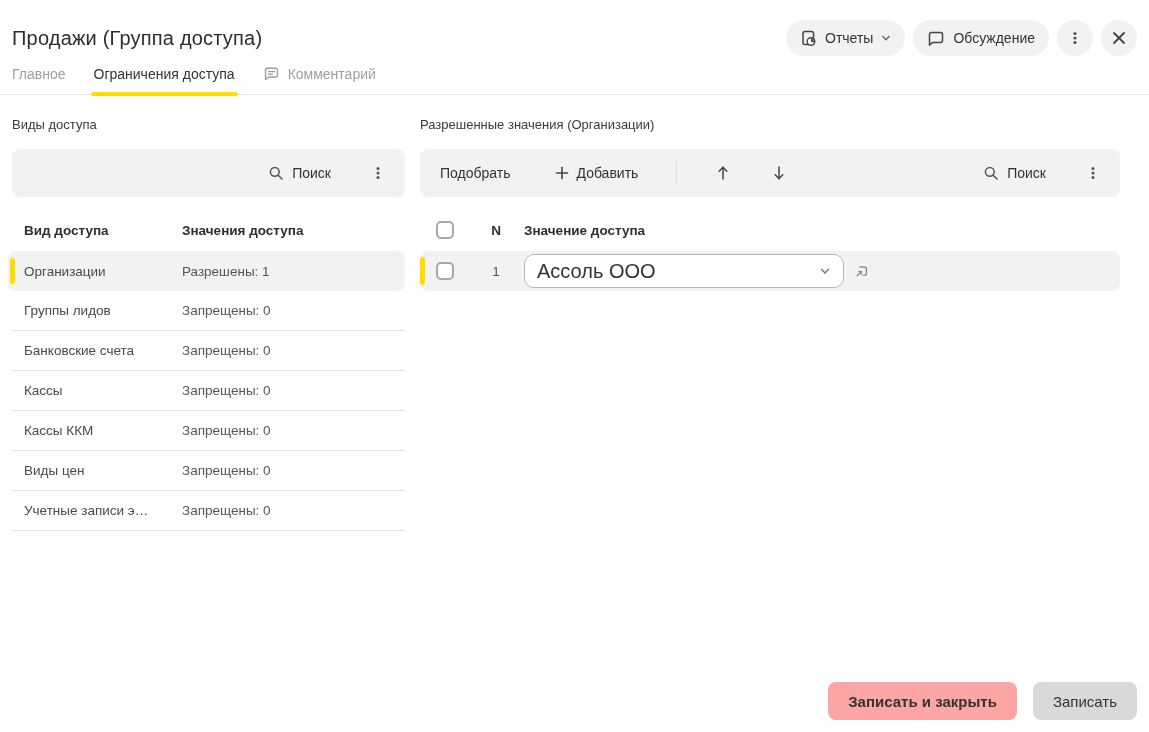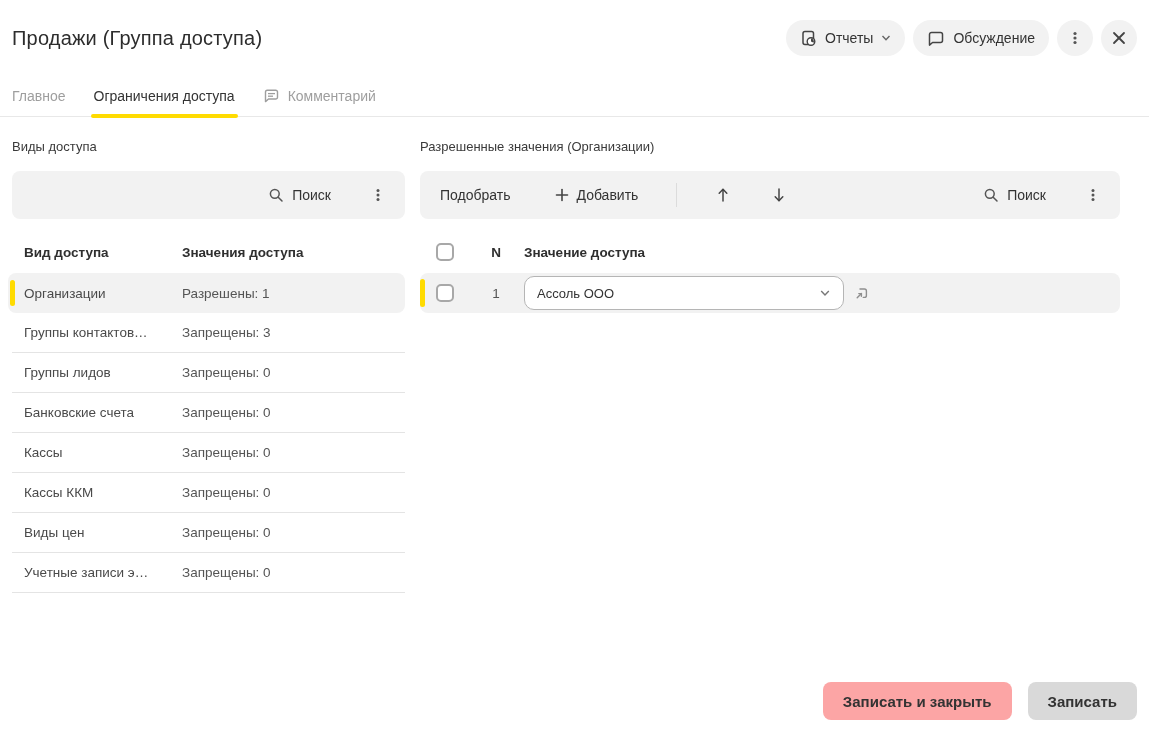--- a/index.html
+++ b/index.html
@@ -22,21 +22,21 @@
     height:36px; padding:0 14px; border-radius:18px;
     background:#F2F2F2; font-size:14px; color:#333;
   }
   .round-btn {
     width:36px; height:36px; border-radius:50%;
     background:#F2F2F2; display:flex; align-items:center; justify-content:center;
   }
   .icon { display:inline-flex; align-items:center; justify-content:center; }
 
   
-  .tabbar { display:flex; align-items:flex-end; gap:28px; margin-top:32px; padding:0 12px; border-bottom:1px solid #E8E8E8; }
+  .tabbar { display:flex; align-items:flex-end; gap:28px; margin-top:10px; padding:0 12px; border-bottom:1px solid #E8E8E8; }
   .tab { position:relative; padding-bottom:12px; font-size:14px; color:#9E9E9E; display:flex; align-items:center; gap:8px; }
   .tab.active { color:#333; }
   .tab.active::after {
     content:""; position:absolute; left:-3px; right:-3px; bottom:-2px;
     height:4px; border-radius:2px; background:#FFDB00;
   }
 
   
   .content { display:flex; gap:15px; padding:0 12px; }
   .panel-left  { width:393px; flex:none; }
@@ -75,30 +75,30 @@
   .r-header { margin-top:12px; height:42px; font-weight:700; color:#2f2f2f; }
   .r-row { height:40px; background:#F2F2F2; border-radius:8px; position:relative; color:#555; }
   .r-row .row-marker { left:0; top:6px; bottom:6px; }
   .checkbox {
     width:18px; height:18px; border:2px solid #A8A8A8; border-radius:5px; background:#fff; flex:none;
   }
   .num-cell { width:56px; margin-left:14px; text-align:center; flex:none; }
   .combobox {
     display:flex; align-items:center; width:320px; height:34px;
     background:#fff; border:1px solid #B5B5B5; border-radius:10px;
-    padding:0 12px; font-size:13px; color:#333;
+    padding:0 12px; font-size:20px; color:#333;
   }
   .combobox .cb-value { flex:1; }
   .open-btn { margin-left:10px; display:flex; align-items:center; }
 
   
   .footer { position:absolute; right:12px; bottom:12px; display:flex; gap:16px; }
   .btn { height:38px; padding:0 20px; border-radius:8px; font-size:15px; color:#333; }
   .btn-primary { background:#fca5a5; font-weight:600; }
-  .btn-secondary { background:#D9D9D9; font-weight:700; }
+  .btn-secondary { background:#D9D9D9; font-weight:400; }
 </style>
 </head>
 <body>
 
 <div class="titlebar">
   <div class="page-title">Продажи (Группа доступа)</div>
   <div class="titlebar-actions">
     <button class="pill-btn">
       <span class="icon">
         <svg width="17" height="17" viewBox="0 0 17 17">
@@ -192,24 +192,20 @@
       <span>Вид доступа</span>
       <span>Значения доступа</span>
     </div>
 
     <div class="l-row selected">
       <span class="row-marker"></span>
       <span>Организации</span>
       <span class="val">Разрешены: 1</span>
     </div>
     <div class="l-row">
-      <span>Группы контактов…</span>
-      <span class="val">Запрещены: 3</span>
-    </div>
-    <div class="l-row">
       <span>Группы лидов</span>
       <span class="val">Запрещены: 0</span>
     </div>
     <div class="l-row">
       <span>Банковские счета</span>
       <span class="val">Запрещены: 0</span>
     </div>
     <div class="l-row">
       <span>Кассы</span>
       <span class="val">Запрещены: 0</span>

